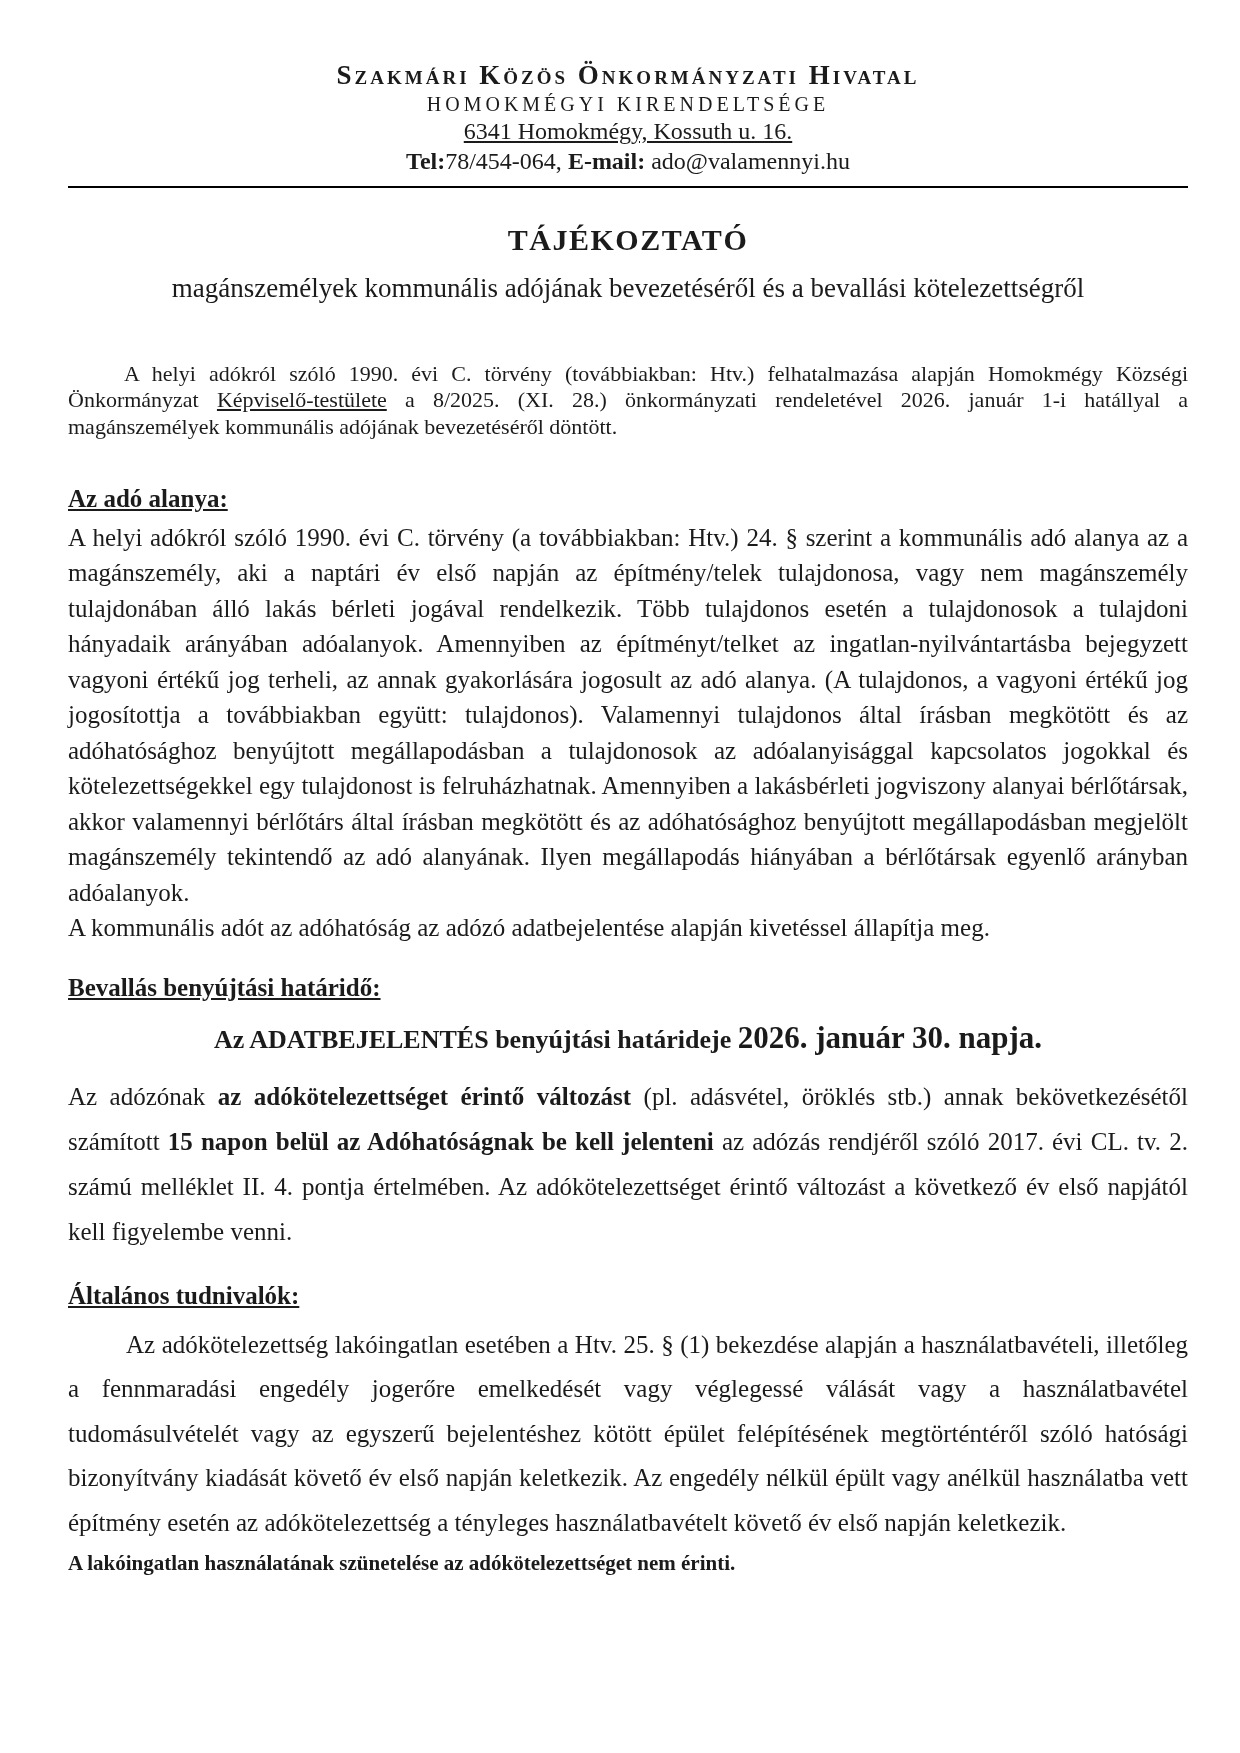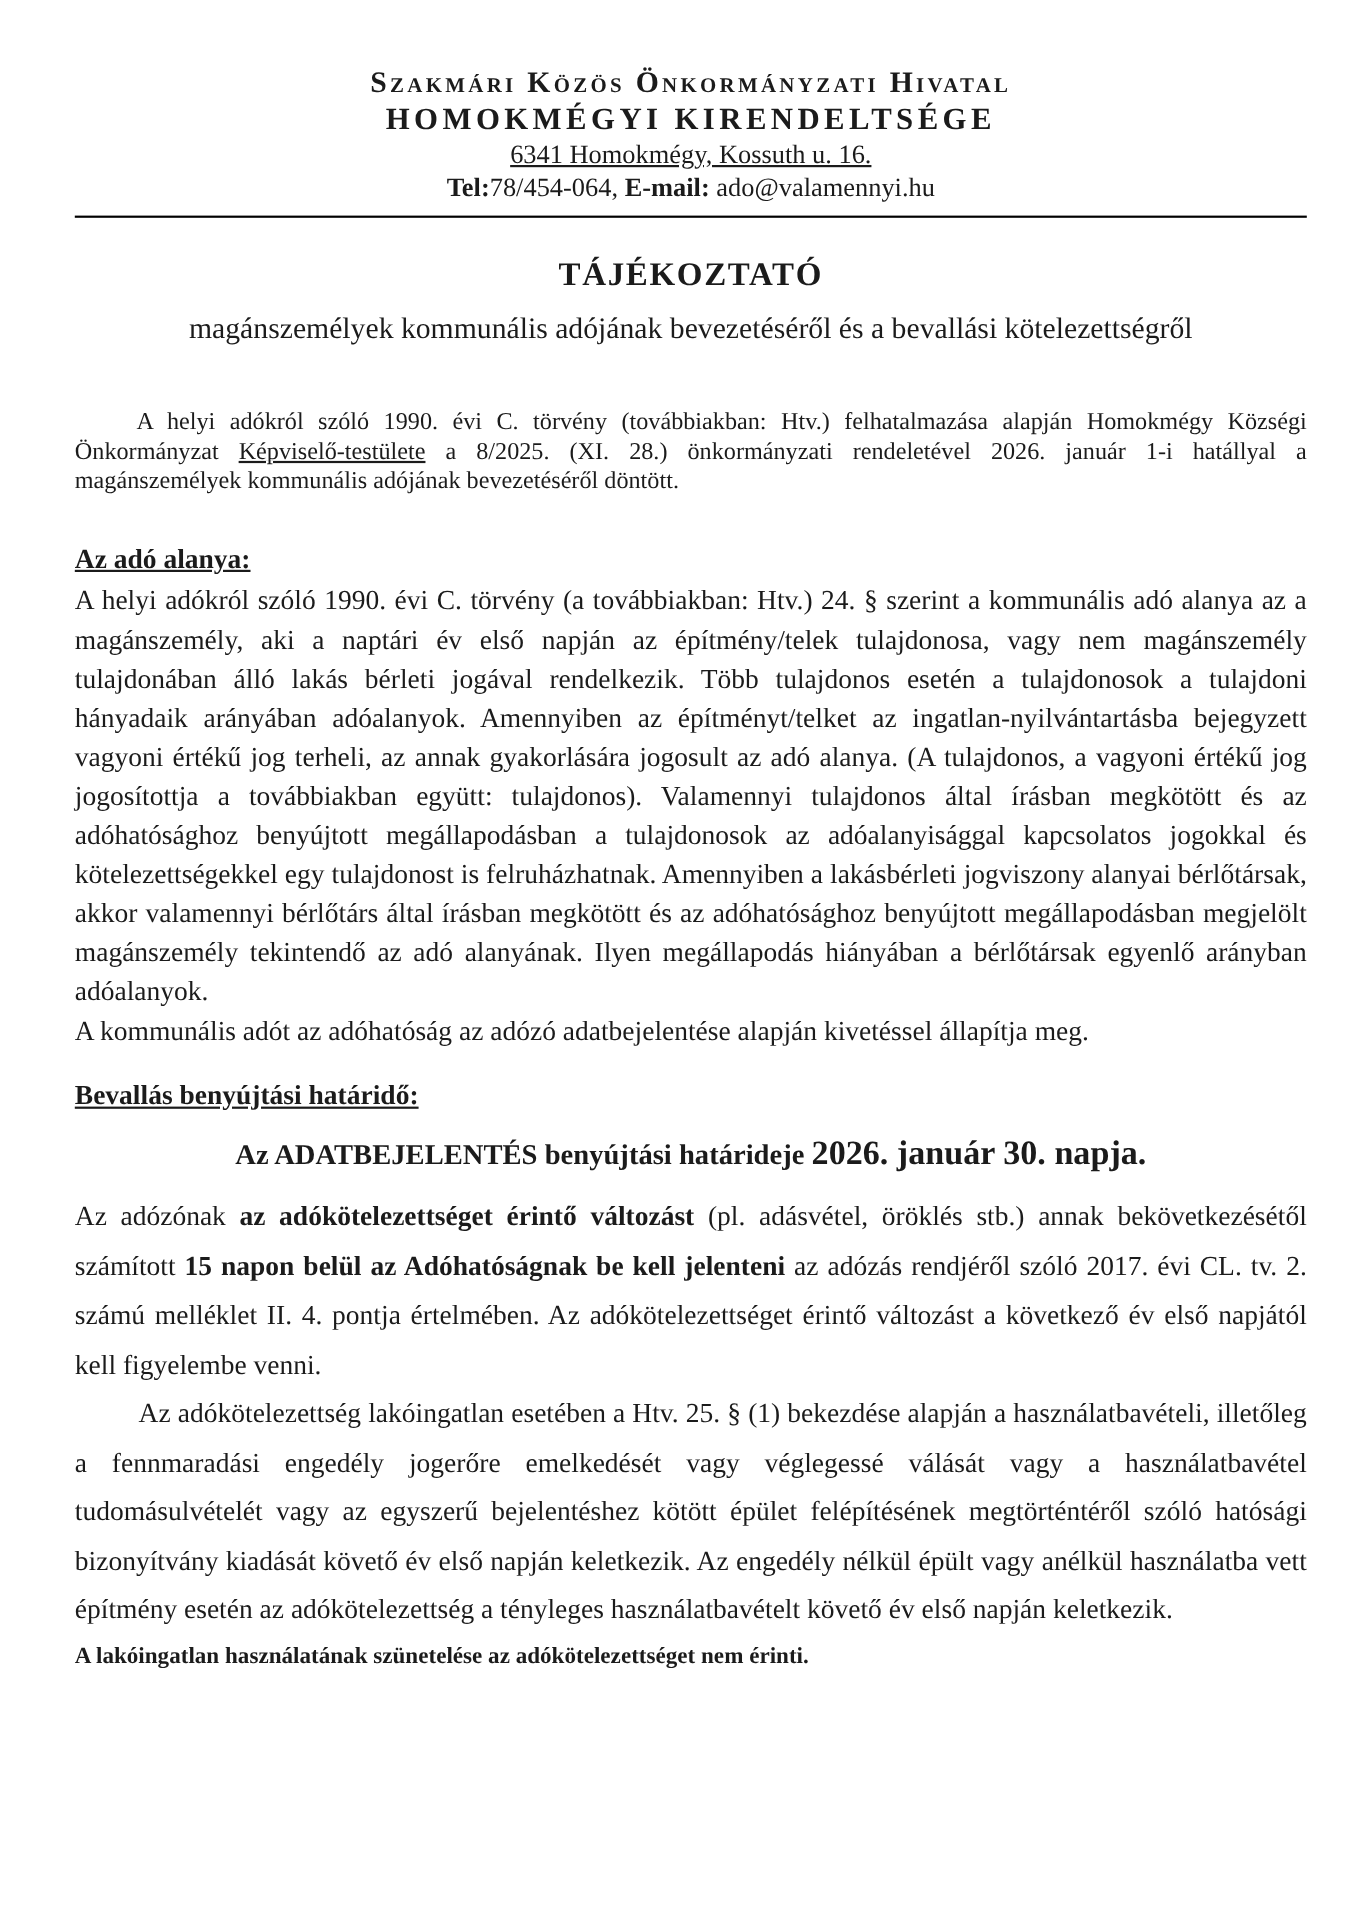--- a/index.html
+++ b/index.html
@@ -24,24 +24,23 @@
   
   .letterhead { text-align: center; }
   .office {
     font-size: 27px;
     font-weight: bold;
     font-variant: small-caps;
     letter-spacing: 3px;
     line-height: 1.18;
   }
   .branch {
-    font-size: 28px;
+    font-size: 20px;
     letter-spacing: 4px;
     line-height: 1.22;
-    font-weight: bold;
   }
   .address {
     font-size: 24px;
     line-height: 1.25;
     text-decoration: underline;
   }
   .contact {
     font-size: 24px;
     line-height: 1.25;
   }
@@ -109,21 +108,21 @@
   }
   .dl-prefix { font-size: 26px; }
   .dl-date   { font-size: 31px; }
 
   .spread {
     font-size: 25px;
     text-align: justify;
     line-height: 1.8;
   }
   .mt-para2 { margin-top: 16px; }
-  .mt-para3 { margin-top: 0; line-height: 1.78; text-indent: 58px; }
+  .mt-para3 { margin-top: 10px; line-height: 1.78; text-indent: 58px; }
 
   .emphasis {
     font-size: 21px;
     font-weight: bold;
     line-height: 1.78;
   }
 
   .b { font-weight: bold; }
   .u { text-decoration: underline; }
 </style>
@@ -152,17 +151,18 @@
     <p class="note-line">A kommunális adót az adóhatóság az adózó adatbejelentése alapján kivetéssel állapítja meg.</p>
   </section>
 
   <section>
     <h2 class="section-heading mt-sec2">Bevallás benyújtási határidő:</h2>
     <p class="deadline-line"><span class="dl-prefix">Az ADATBEJELENTÉS benyújtási határideje </span><span class="dl-date">2026. január 30. napja.</span></p>
     <p class="spread mt-para2"><span>Az adózónak </span><span class="b">az adókötelezettséget érintő változást </span><span>(pl. adásvétel, öröklés stb.) annak bekövetkezésétől számított </span><span class="b">15 napon belül az Adóhatóságnak be kell jelenteni </span><span>az adózás rendjéről szóló 2017. évi CL. tv. 2. számú melléklet II. 4. pontja értelmében. Az adókötelezettséget érintő változást a következő év első napjától kell figyelembe venni.</span></p>
   </section>
 
   <section>
+    <h2 class="section-heading mt-sec3">Általános tudnivalók:</h2>
     <p class="spread mt-para3">Az adókötelezettség lakóingatlan esetében a Htv. 25. § (1) bekezdése alapján a használatbavételi, illetőleg a fennmaradási engedély jogerőre emelkedését vagy véglegessé válását vagy a használatbavétel tudomásulvételét vagy az egyszerű bejelentéshez kötött épület felépítésének megtörténtéről szóló hatósági bizonyítvány kiadását követő év első napján keletkezik. Az engedély nélkül épült vagy anélkül használatba vett építmény esetén az adókötelezettség a tényleges használatbavételt követő év első napján keletkezik.</p>
     <p class="emphasis">A lakóingatlan használatának szünetelése az adókötelezettséget nem érinti.</p>
   </section>
 
 </div>
 
 </body></html>

